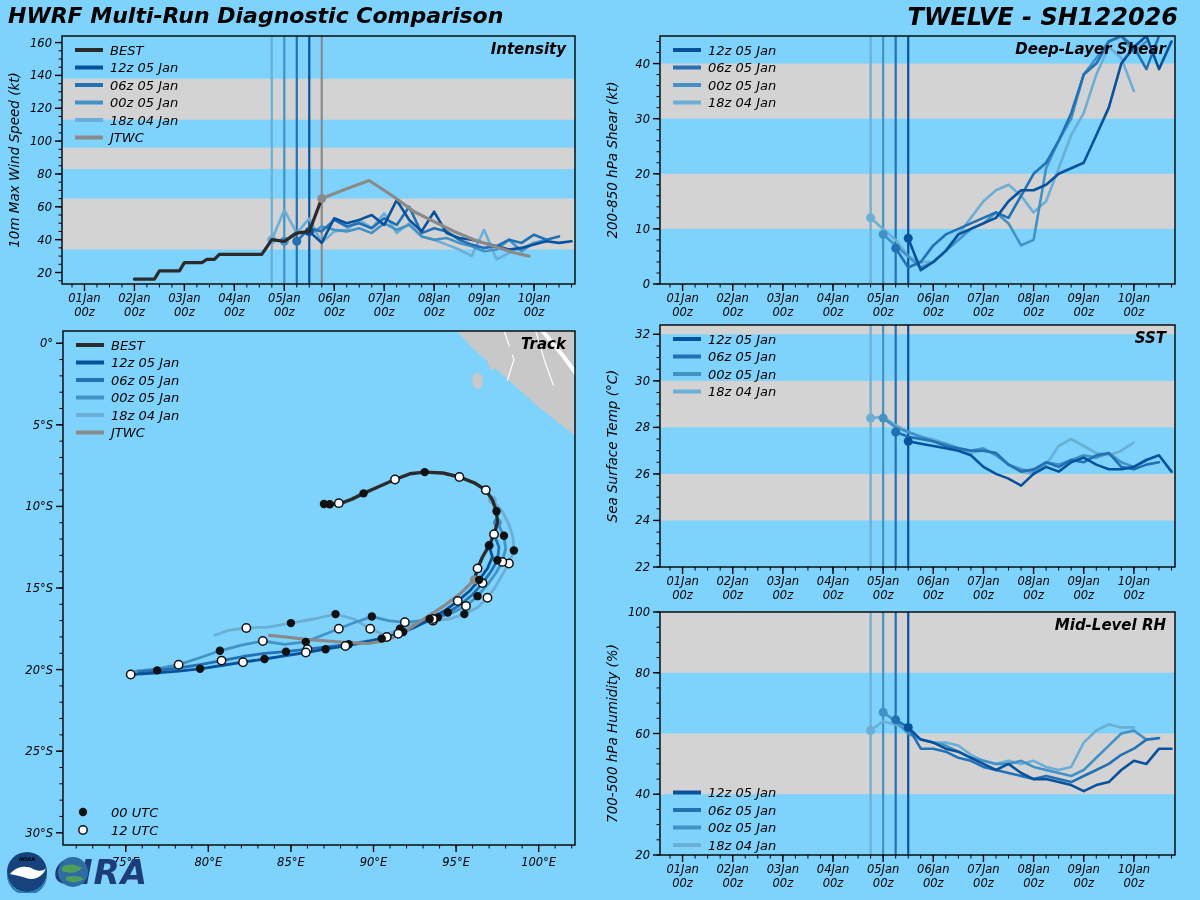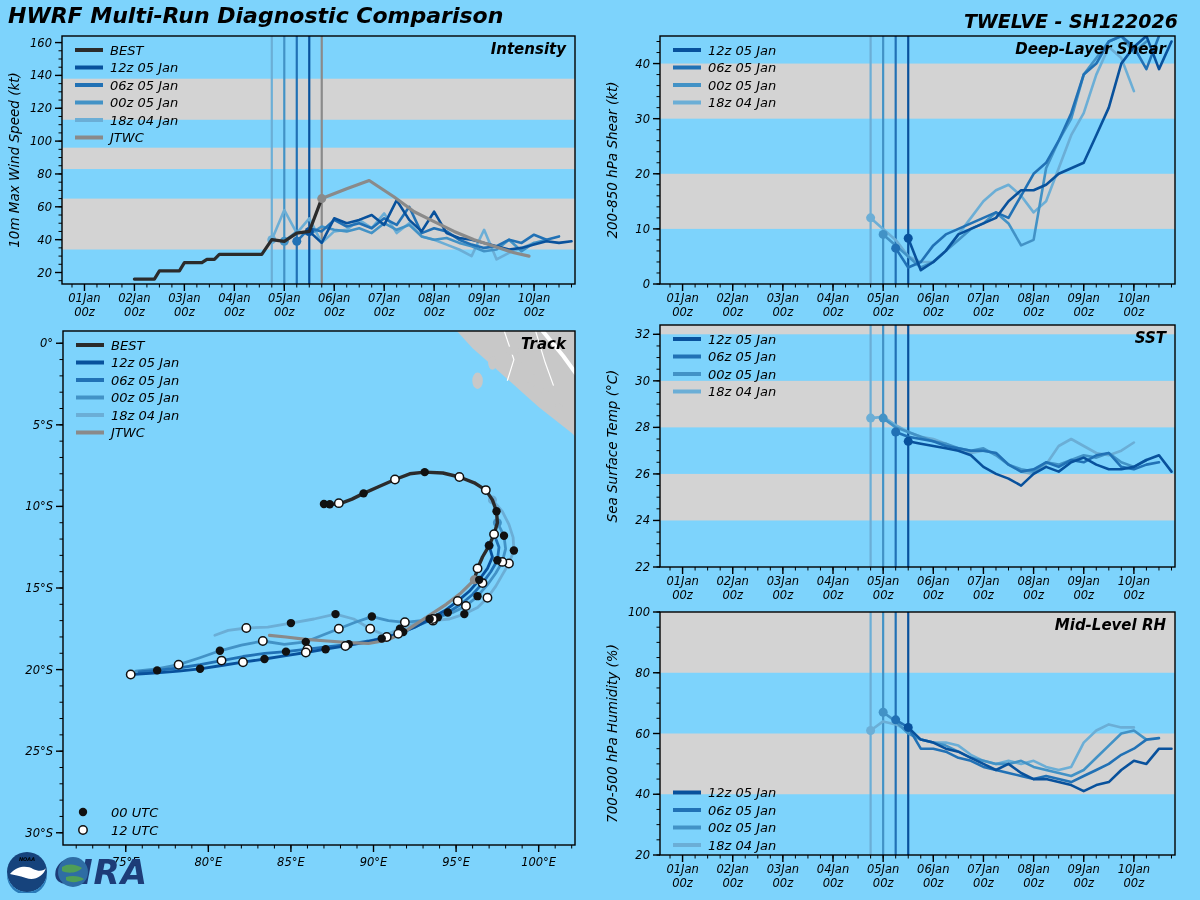--- a/index.html
+++ b/index.html
@@ -1,19 +1,19 @@
 <!DOCTYPE html>
 <html><head>
 <meta charset="utf-8">
 <style>
   html,body{margin:0;padding:0;background:#fff;}
   .figure{position:relative;width:1200px;height:900px;background:#7dd3fc;
           font-family:"DejaVu Sans","Liberation Sans",sans-serif;overflow:hidden;font-style:italic;}
   .title-left{position:absolute;left:8px;top:3px;font-size:22px;font-weight:bold;color:#000;}
-  .title-right{position:absolute;right:22px;top:10px;font-size:19px;font-weight:bold;color:#000;}
+  .title-right{position:absolute;right:22px;top:3px;font-size:24px;font-weight:bold;color:#000;}
   svg text{font-family:"DejaVu Sans","Liberation Sans",sans-serif;fill:#000;}
   .logos{position:absolute;left:6px;top:850px;display:flex;align-items:center;gap:6px;}
   .cira-wrap{position:relative;height:44px;display:flex;align-items:center;}
   .cira-text{font-size:34px;font-weight:bold;color:#1d3c78;letter-spacing:1px;line-height:1;
              font-family:"DejaVu Sans","Liberation Sans",sans-serif;}
 </style>
 </head>
 <body>
 
 <div class="figure">

